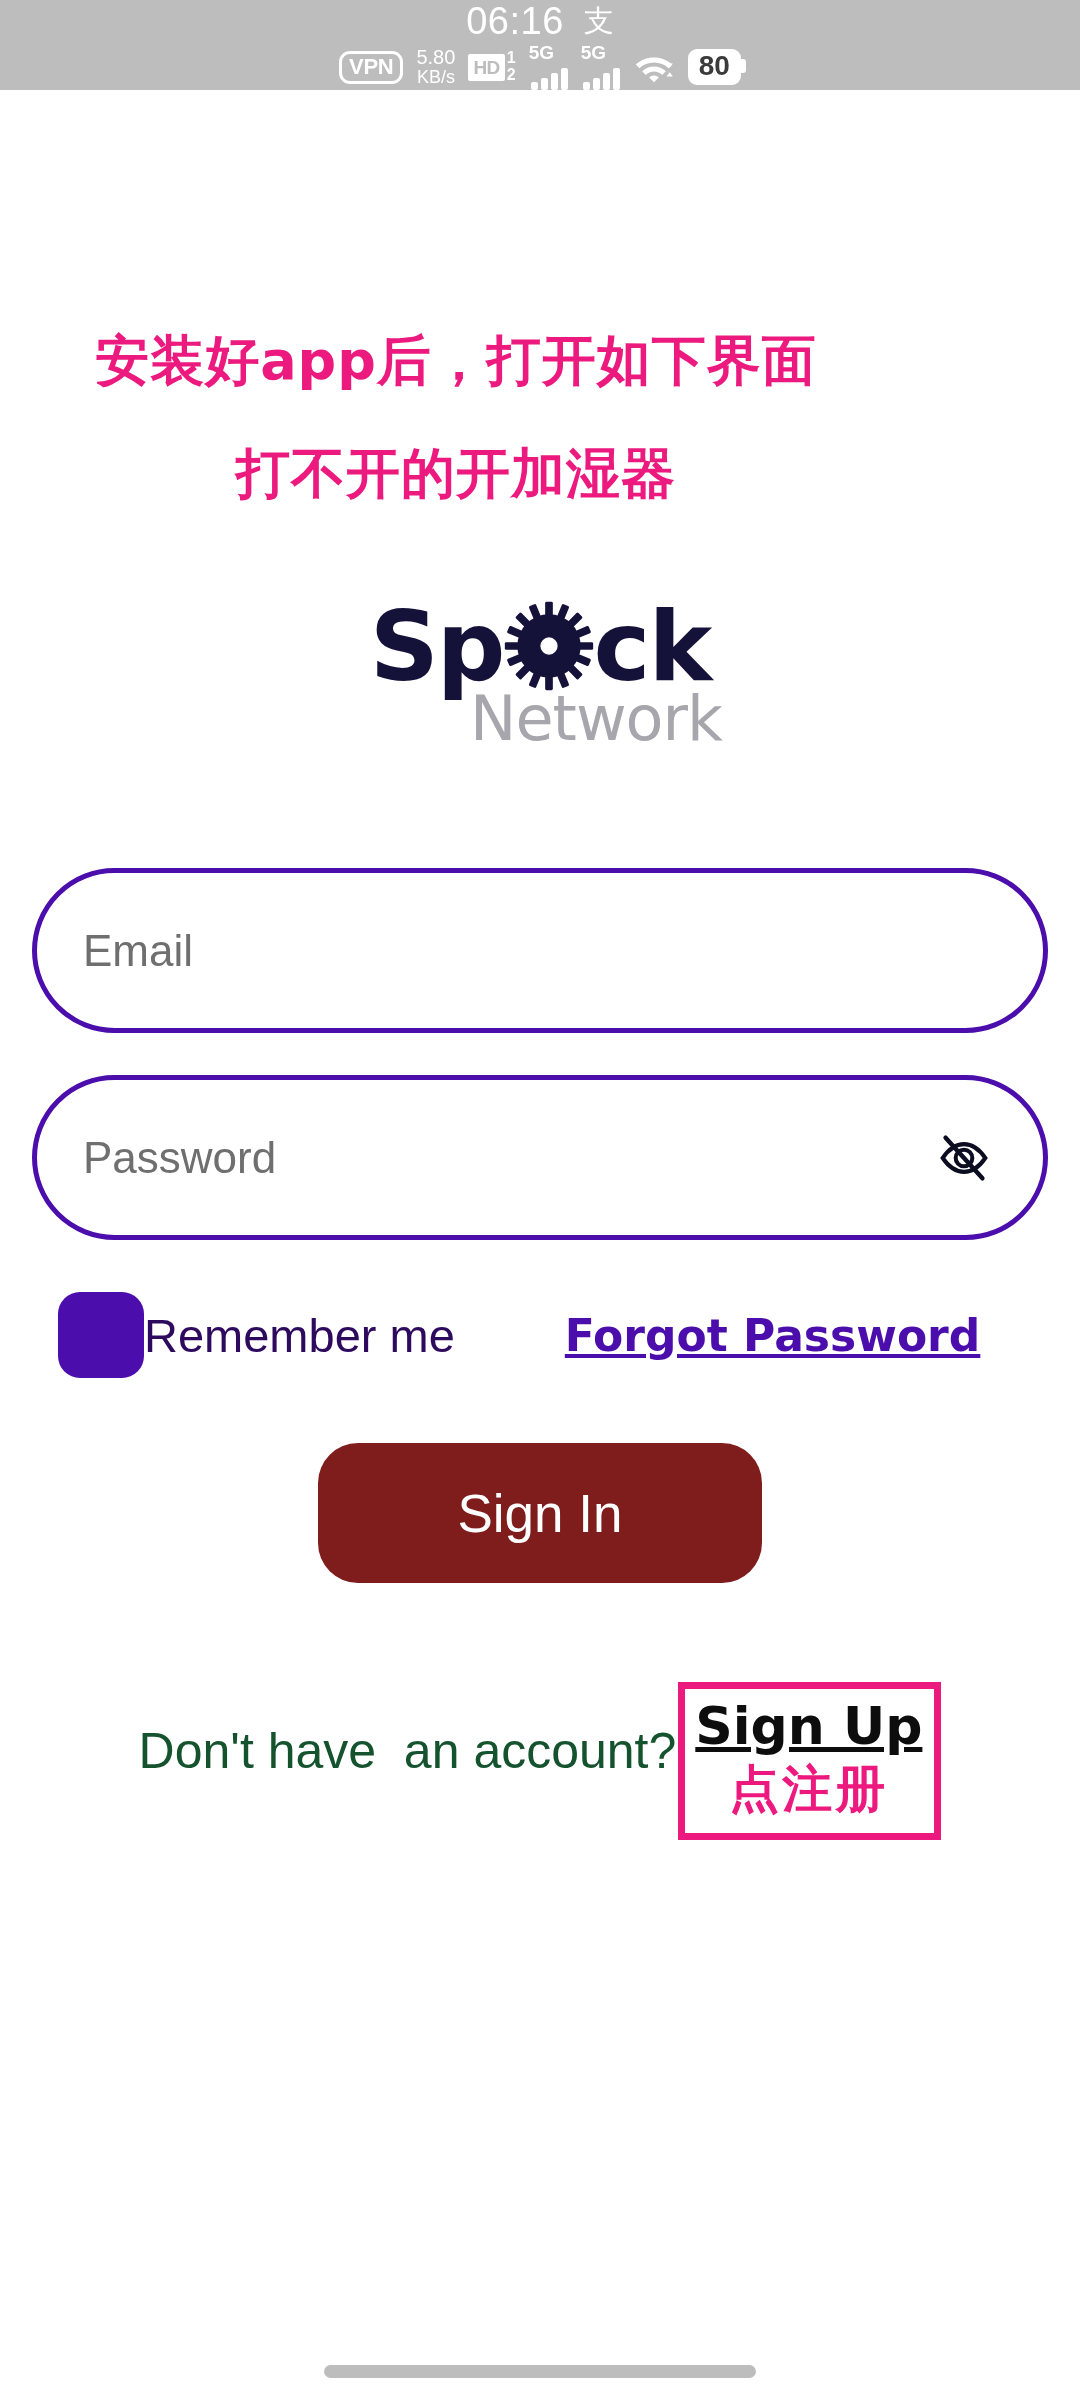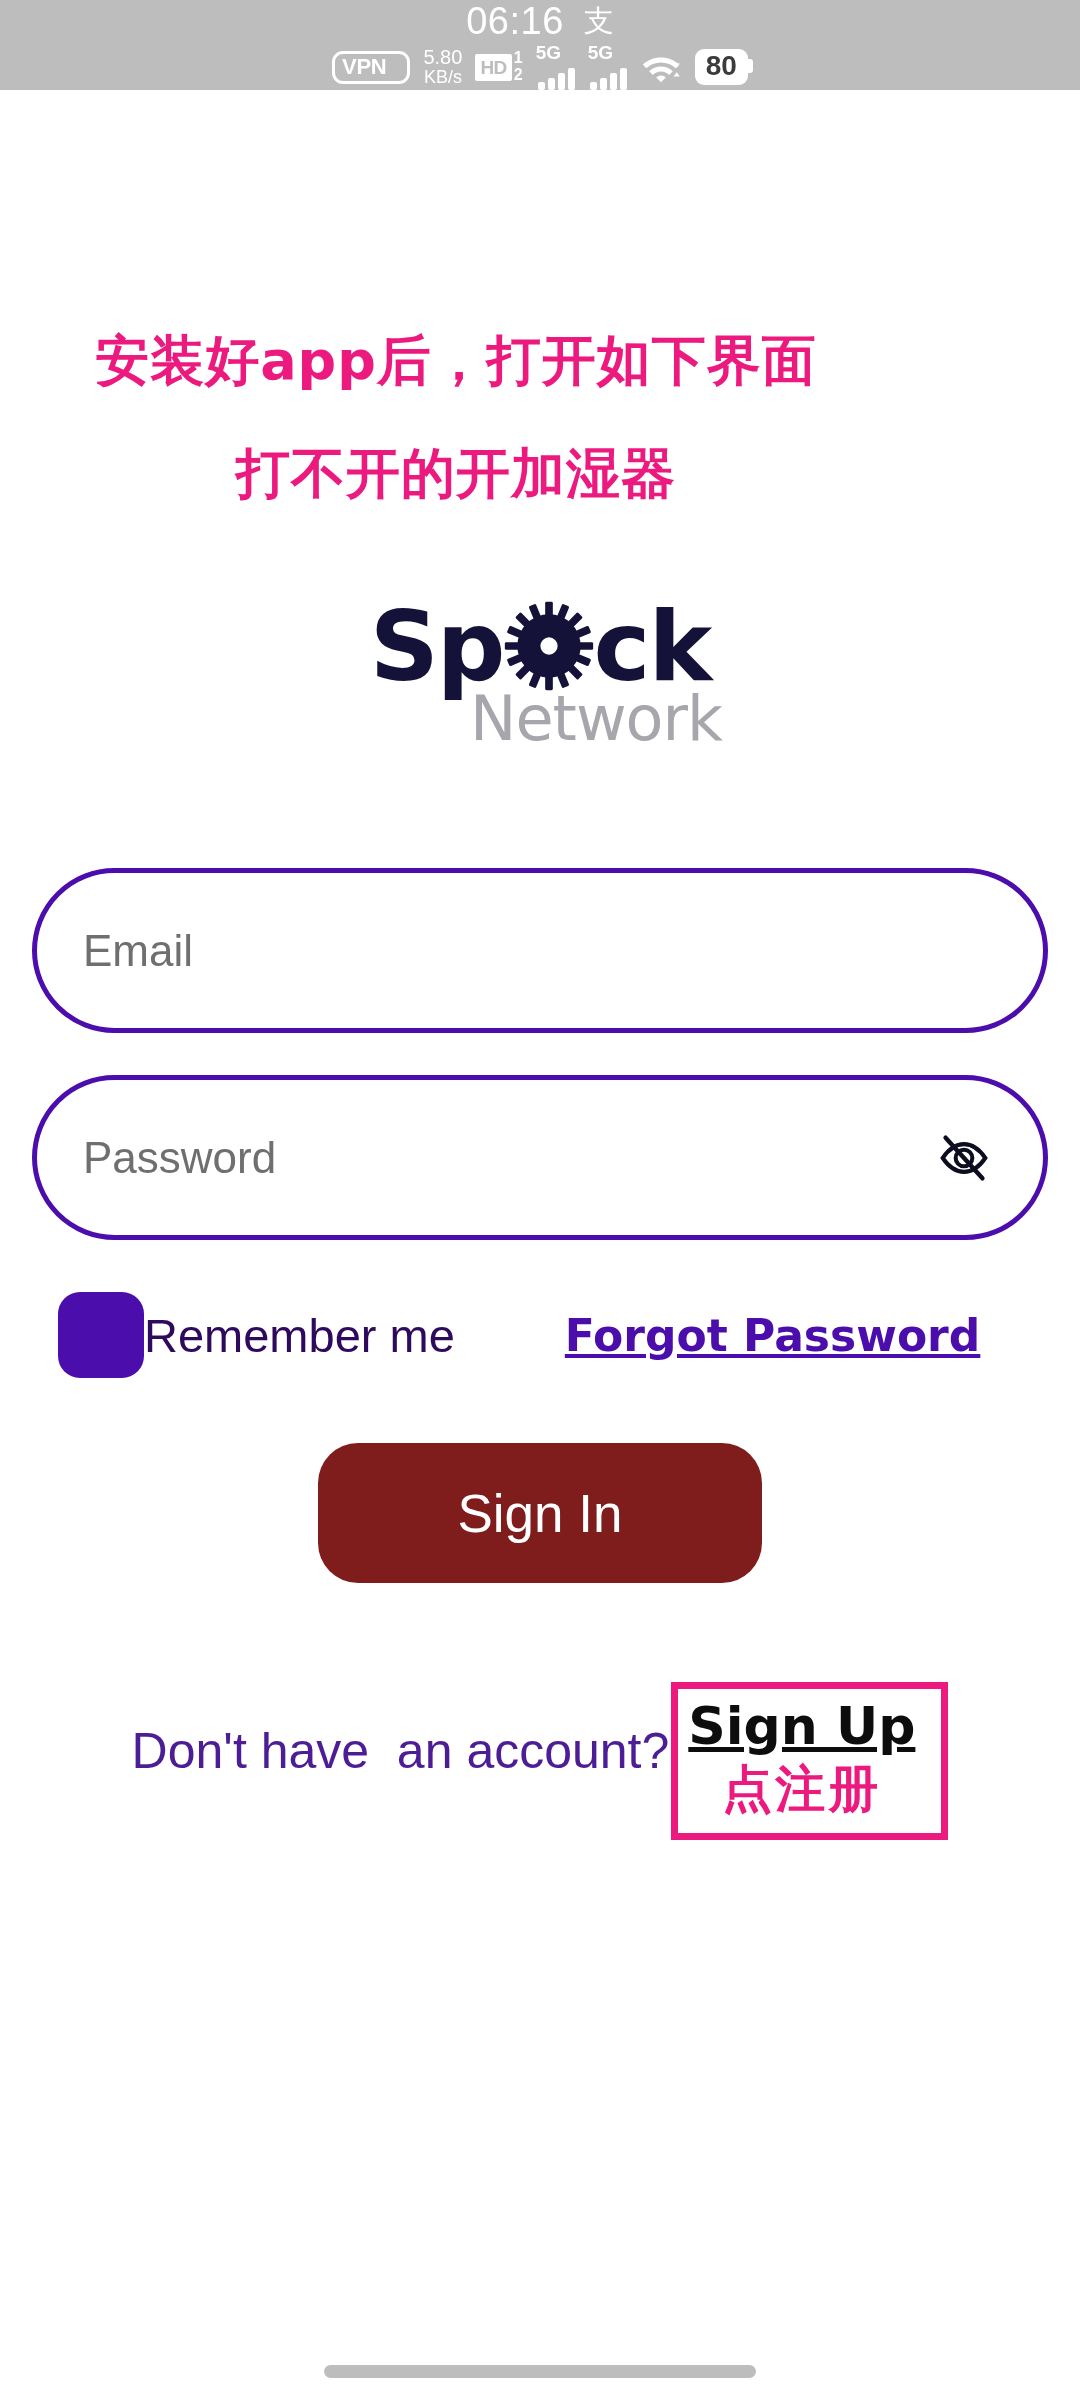--- a/index.html
+++ b/index.html
@@ -49,21 +49,21 @@
     display: flex;
     align-items: center;
     gap: 13px;
   }
   .vpn-badge {
     border: 3px solid #ffffff;
     border-radius: 11px;
     color: #ffffff;
     font-size: 22px;
     font-weight: bold;
-    padding: 2px 21px 3px 7px;
+    padding: 2px 7px 3px 7px;
     line-height: 1;
     letter-spacing: -0.3px;
   }
   .net-speed {
     color: #ffffff;
     font-size: 20px;
     line-height: 1.04;
     text-align: center;
     font-weight: 500;
   }
@@ -260,28 +260,28 @@
   .signup-row {
     position: absolute;
     top: 1710px; left: 0;
     width: 1080px;
     display: flex;
     align-items: flex-start;
     justify-content: center;
   }
   .signup-prompt {
     font-size: 50px;
-    color: #4c1d95;
+    color: #14532d;
     font-family: "Liberation Sans", sans-serif;
     white-space: pre;
     margin-top: 12px;
   }
   .signup-box {
     border: 7px solid #EC1A7E;
-    padding: 8px 26px 14px 10px;
+    padding: 8px 12px 14px 10px;
     margin-left: 2px;
     margin-top: -28px;
     display: flex;
     flex-direction: column;
     align-items: center;
   }
   .signup-link {
     font-size: 52px;
     font-weight: bold;
     color: #0d0d0d;

